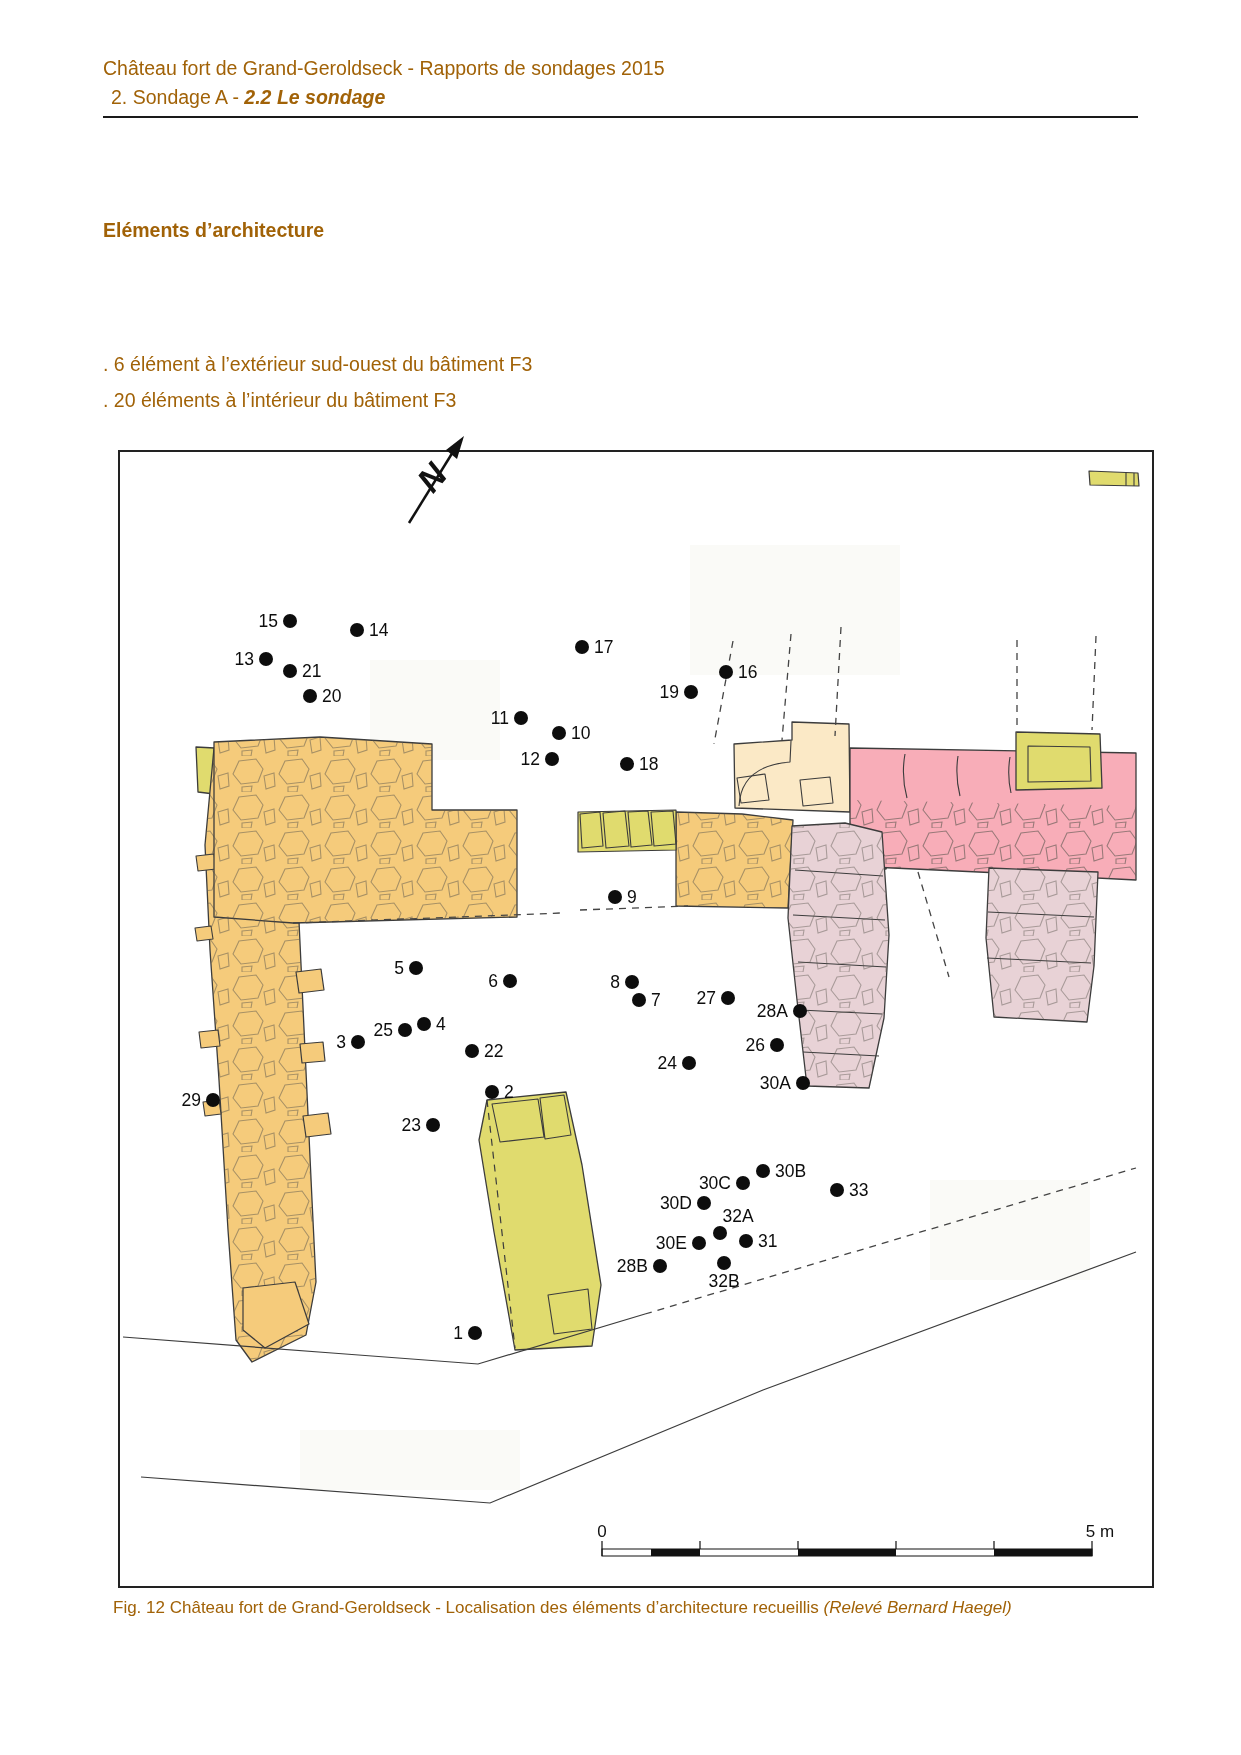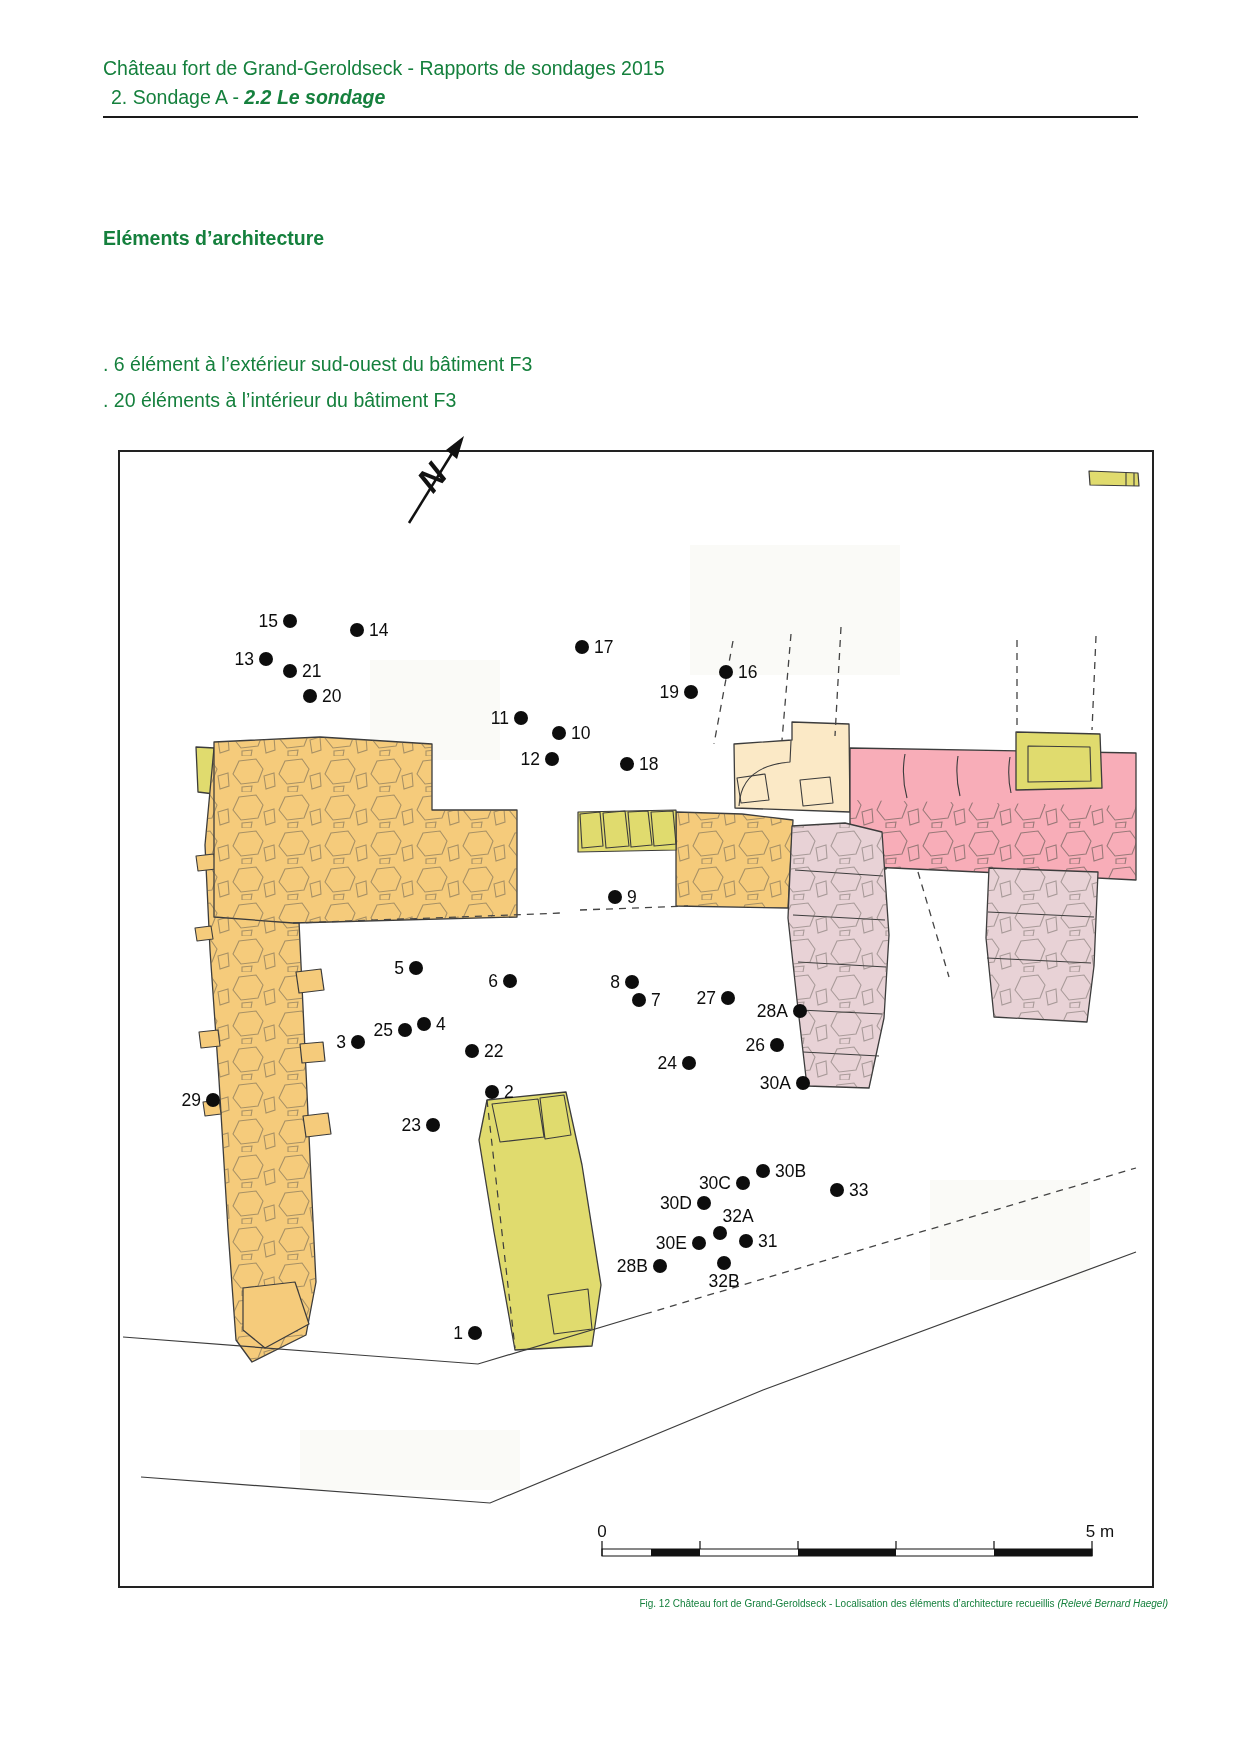--- a/index.html
+++ b/index.html
@@ -1,33 +1,33 @@
 <!DOCTYPE html>
 <html><head>
 <meta charset="utf-8">
 <style>
   html,body{margin:0;padding:0;background:#888;}
   .page{
     position:relative;width:1241px;height:1755px;background:#ffffff;
-    font-family:"Liberation Sans",sans-serif;color:#15803d;overflow:hidden;
+    font-family:"Liberation Sans",sans-serif;color:#a16207;overflow:hidden;
     margin:0 auto;
   }
   .abs{position:absolute;}
   .hdr-line{left:103px;width:1040px;font-size:19.5px;line-height:26px;}
   #hdr1{top:55px;}
   #hdr2{top:84px;margin-left:8px;}
   #hdr2 .bi{font-weight:bold;font-style:italic;}
   .rule{left:103px;top:116px;width:1035px;height:0;border-top:2px solid #1a1a1a;}
-  .sec-head{left:103px;top:227px;font-size:19.5px;font-weight:bold;}
+  .sec-head{left:103px;top:219px;font-size:19.5px;font-weight:bold;}
   .body-line{left:103px;width:1045px;font-size:19.5px;line-height:26px;}
   #para{top:279px;}
   #b0{top:315px;}
   #b1{top:351px;}
   #b2{top:387px;}
-  .caption{left:134px;top:1598px;width:1034px;text-align:right;font-size:10px;}
+  .caption{left:113px;top:1598px;width:1034px;text-align:left;font-size:17px;}
   .caption .it{font-style:italic;}
   svg{position:absolute;left:0;top:0;}
   svg text{font-family:"Liberation Sans",sans-serif;}
   .pt-label{font-size:17.5px;fill:#0d0d0d;}
   .scale-label{font-size:17px;fill:#111;}
 </style>
 </head>
 <body>
 
 <div class="page" style="--c-orange: #F5CB7B; --c-cream: #FBE9C6; --c-pink: #F8ADB8; --c-lime: #E0DB6E; --c-mauve: #E8D2D6;">

